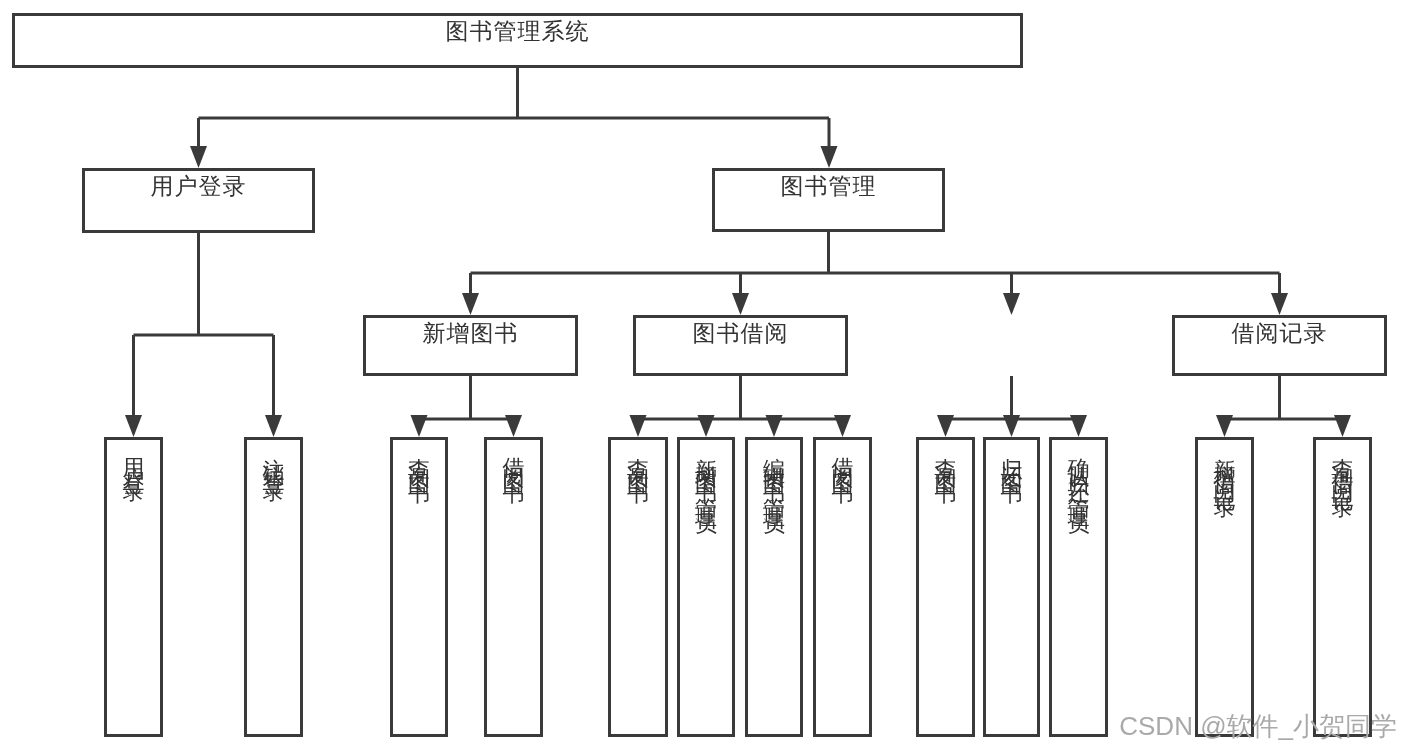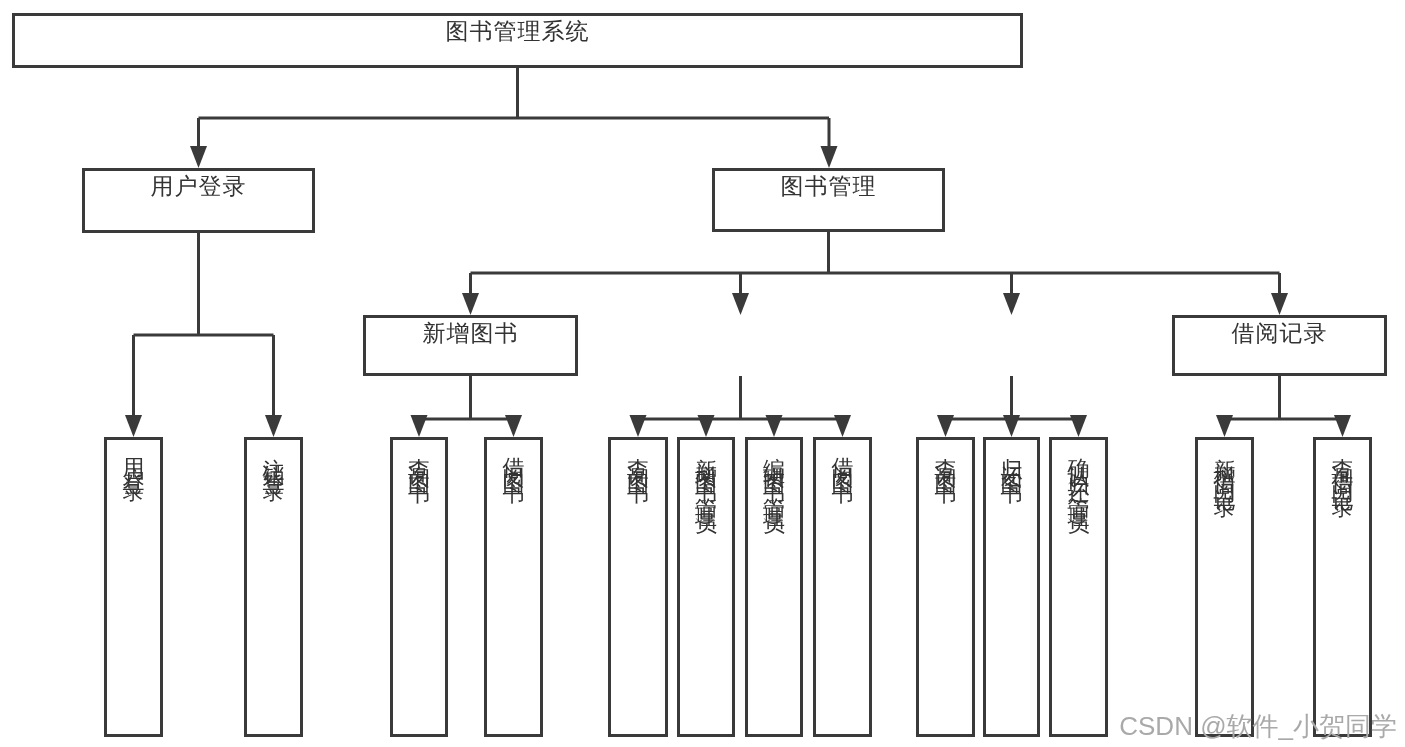--- a/index.html
+++ b/index.html
@@ -116,20 +116,23 @@
   <div class="node node-h" style="left:82px; top:168px; width:233px; height:65px;">
     <span>用户登录</span>
   </div>
   <div class="node node-h" style="left:712px; top:168px; width:233px; height:64px;">
     <span>图书管理</span>
   </div>
 
   <div class="node node-h" style="left:363px; top:315px; width:215px; height:61px;">
     <span>新增图书</span>
   </div>
+  <div class="node node-h" style="left:633px; top:315px; width:215px; height:61px;">
+    <span>图书借阅</span>
+  </div>
   <div class="node node-h" style="left:1172px; top:315px; width:215px; height:61px;">
     <span>借阅记录</span>
   </div>
 
   <div class="node node-v" style="left:104px; top:437px; width:59px; height:300px;">
     <span class="vtext">用户登录</span>
   </div>
   <div class="node node-v" style="left:244px; top:437px; width:59px; height:300px;">
     <span class="vtext">注销登录</span>
   </div>

